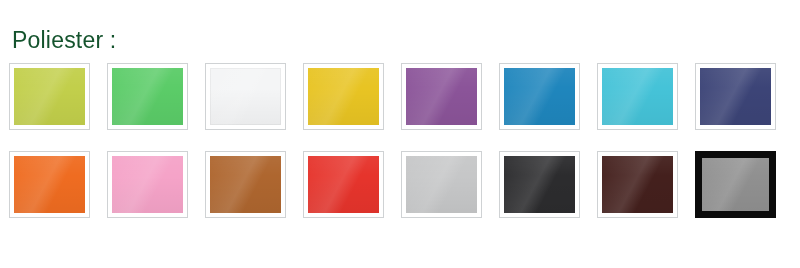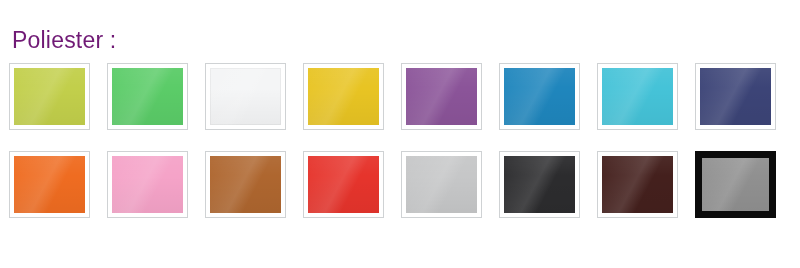--- a/index.html
+++ b/index.html
@@ -25,21 +25,21 @@
   }
 
   
   #page-title {
     position: absolute;
     left: 12px;
     top: 26px;
     font-size: 23px;
     font-weight: 400;
     line-height: 28px;
-    color: #701a75;
+    color: #14532d;
     letter-spacing: 0.2px;
     white-space: nowrap;
     margin: 0;
   }
 
   
   #swatch-grid {
     position: absolute;
     left: 9px;
     top: 63px;

